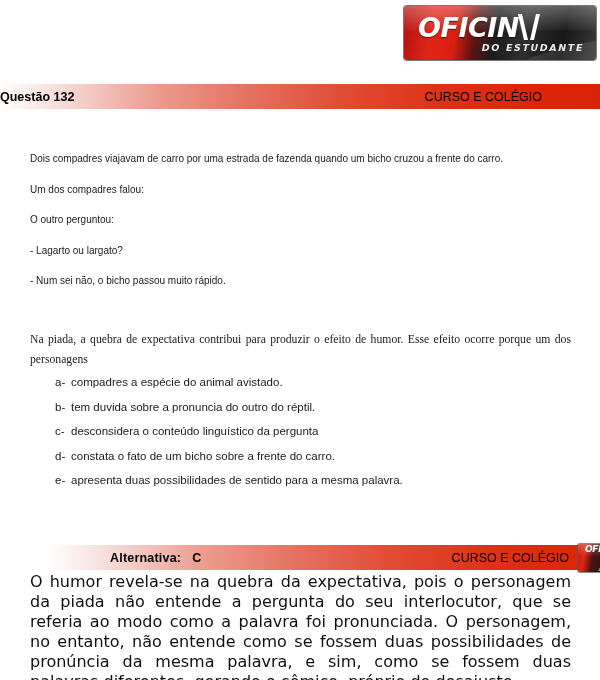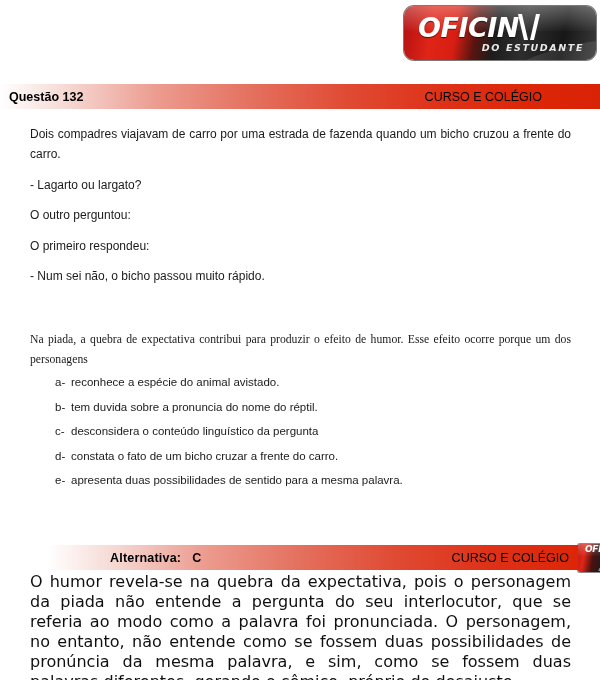--- a/index.html
+++ b/index.html
@@ -21,21 +21,21 @@
     position: absolute;
     left: 404px;
     top: 6px;
     width: 192px;
     height: 54px;
   }
   .logo {
     position: relative;
     width: 192px;
     height: 54px;
-    border-radius: 10px;
+    border-radius: 3px;
     overflow: hidden;
     background: linear-gradient(100deg,
         #b01010 0%,
         #e02517 16%,
         #d81e12 28%,
         #5a1410 38%,
         #1c1c1c 48%,
         #2e2e2e 62%,
         #171717 82%,
         #3a3a3a 100%);
@@ -122,21 +122,21 @@
   }
   .bar-question { top: 84px; }
   .bar-answer   { top: 545px; margin-left: 48px; }
 
   .bar-left {
     font-weight: bold;
     font-size: 12.5px;
     color: #000000;
     white-space: pre;
   }
-  .bar-question .bar-left { margin-left: 9px; }
+  .bar-question .bar-left { }
   .bar-answer   .bar-left { margin-left: 62px; letter-spacing: .2px; }
 
   .bar-right {
     margin-left: auto;
     font-size: 12.5px;
     color: #000000;
     white-space: nowrap;
   }
   .bar-question .bar-right { margin-right: 58px; }
   .bar-answer   .bar-right { margin-right: 8px; display: flex; align-items: center; gap: 9px; }
@@ -180,24 +180,24 @@
   .mini-logo-gloss {
     position: absolute;
     left: 0; top: 0; width: 100%; height: 45%;
     background: linear-gradient(180deg, rgba(255,255,255,.26), rgba(255,255,255,.02));
   }
 
   
   .passage {
     position: absolute;
     left: 30px;
-    top: 124px;
+    top: 149px;
     width: 541px;
     font-family: "Liberation Sans", sans-serif;
-    font-size: 12px;
+    font-size: 10px;
     color: #1a1a1a;
   }
   .passage p {
     margin: 0 0 10.5px 0;
     line-height: 20px;
   }
   .passage p.just { text-align: justify; }
 
   .stem {
     position: absolute;
@@ -256,44 +256,44 @@
   </div>
 </div>
 
 <div class="bar bar-question">
   <span class="bar-left">Questão 132</span>
   <span class="bar-right">CURSO E COLÉGIO</span>
 </div>
 
 <div class="passage">
   <p class="just">Dois compadres viajavam de carro por uma estrada de fazenda quando um bicho cruzou a frente do carro.</p>
+  <p>Um dos compadres falou:</p>
+  <p>O outro perguntou:</p>
   <p>- Lagarto ou largato?</p>
-  <p>O outro perguntou:</p>
-  <p>O primeiro respondeu:</p>
   <p>- Num sei não, o bicho passou muito rápido.</p>
 </div>
 
 <div class="stem">Na piada, a quebra de expectativa contribui para produzir o efeito de humor. Esse efeito ocorre porque um dos personagens</div>
 
 <div class="options">
   <div class="option">
     <span class="option-letter">a-</span>
-    <span class="option-text">reconhece a espécie do animal avistado.</span>
+    <span class="option-text">compadres a espécie do animal avistado.</span>
   </div>
   <div class="option">
     <span class="option-letter">b-</span>
-    <span class="option-text">tem duvida sobre a pronuncia do nome do réptil.</span>
+    <span class="option-text">tem duvida sobre a pronuncia do outro do réptil.</span>
   </div>
   <div class="option">
     <span class="option-letter">c-</span>
     <span class="option-text">desconsidera o conteúdo linguístico da pergunta</span>
   </div>
   <div class="option">
     <span class="option-letter">d-</span>
-    <span class="option-text">constata o fato de um bicho cruzar a frente do carro.</span>
+    <span class="option-text">constata o fato de um bicho sobre a frente do carro.</span>
   </div>
   <div class="option">
     <span class="option-letter">e-</span>
     <span class="option-text">apresenta duas possibilidades de sentido para a mesma palavra.</span>
   </div>
 </div>
 
 <div class="bar bar-answer">
   <span class="bar-left">Alternativa:   C</span>
   <span class="bar-right">

